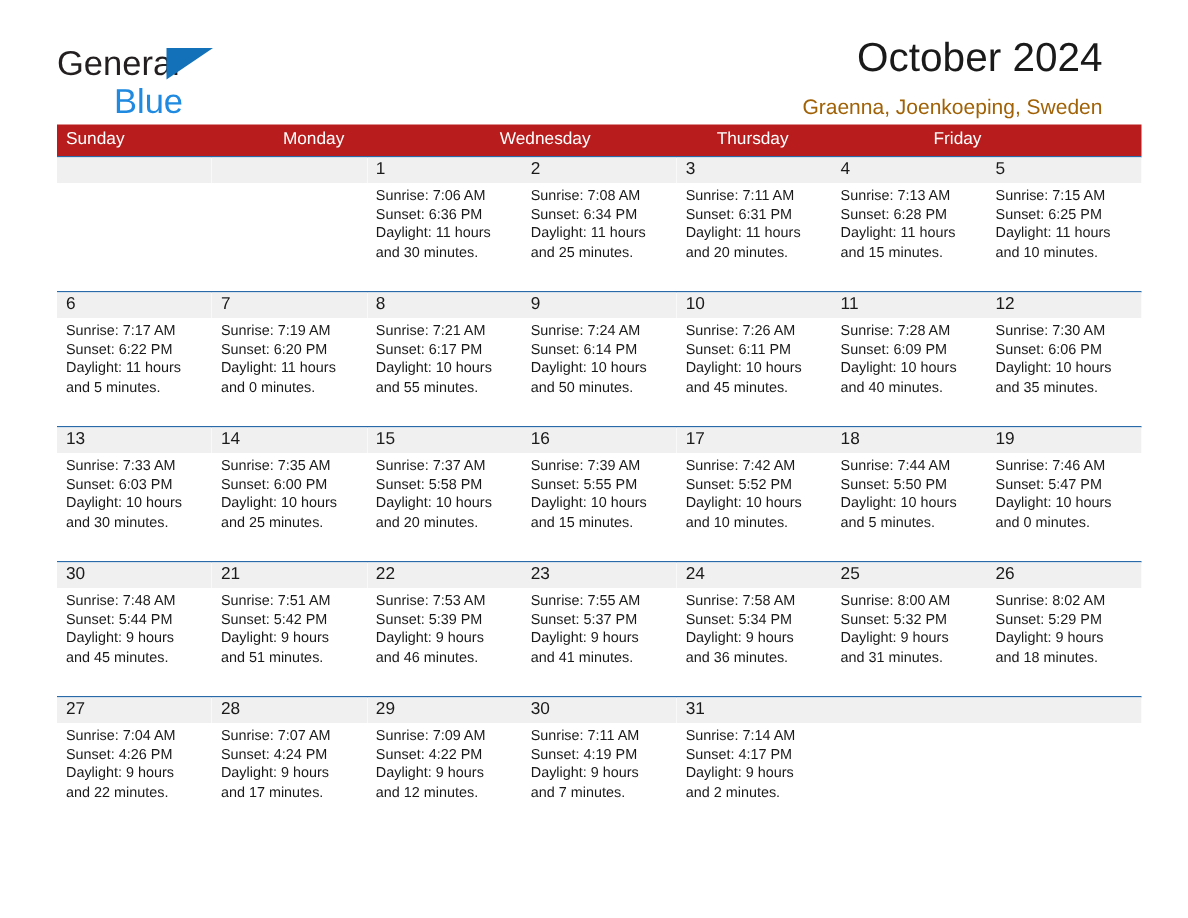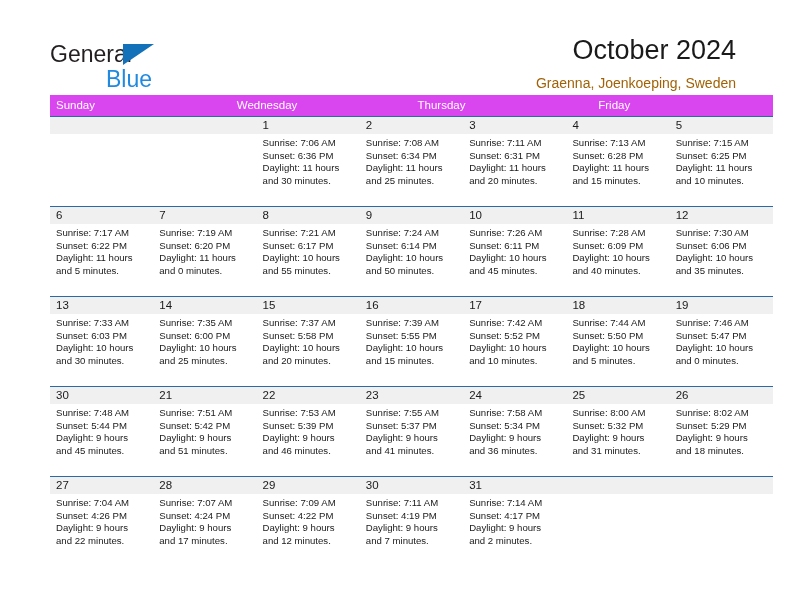--- a/index.html
+++ b/index.html
@@ -12,21 +12,21 @@
     height: 612px;
     background: #ffffff;
     font-family: "Liberation Sans", sans-serif;
     color: #1a1a1a;
     overflow: hidden;
   }
   .page {
     position: relative;
     width: 792px;
     height: 612px;
-    padding: 17px;
+    padding: 5px;
   }
 
   
   .header {
     position: relative;
     height: 78px;
     margin: 0 36px 0 33px;
   }
   .logo {
     position: absolute;
@@ -49,28 +49,28 @@
     left: 73px;
     top: 1px;
     width: 0;
     height: 0;
     border-left: 31px solid #1271b8;
     border-bottom: 21px solid transparent;
   }
   .logo-row2 {
     display: block;
     margin-top: 2px;
-    margin-left: 56px;
+    margin-left: 38px;
     font-size: 23px;
     color: #1f8ae0;
     font-family: "Liberation Sans", sans-serif;
   }
   .title-block {
     position: absolute;
-    right: 3px;
+    right: 16px;
     top: 18px;
     text-align: right;
   }
   .cal-title {
     font-size: 27px;
     font-weight: normal;
     color: #1a1a1a;
     line-height: 1.15;
     white-space: nowrap;
   }
@@ -81,21 +81,21 @@
     white-space: nowrap;
   }
 
   
   .calendar {
     margin: 0 36px 0 33px;
     width: 723px;
   }
   .dow-row {
     display: flex;
-    background: #d946ef;
+    background: #b91c1c;
     height: 21px;
   }
   .dow {
     flex: 1 1 0;
     color: #ffffff;
     font-size: 11.5px;
     line-height: 21px;
     padding-left: 6px;
     white-space: nowrap;
   }
@@ -145,20 +145,21 @@
       <div class="cal-title">October 2024</div>
       <div class="cal-subtitle">Graenna, Joenkoeping, Sweden</div>
     </div>
 
   </div>
 
   <div class="calendar">
 
     <div class="dow-row">
       <div class="dow">Sunday</div>
+      <div class="dow">Monday</div>
       <div class="dow">Wednesday</div>
       <div class="dow">Thursday</div>
       <div class="dow">Friday</div>
     </div>
 
     <div class="week">
         <div class="cell empty">
           <div class="daynum-strip"></div>
         </div>
         <div class="cell empty">

